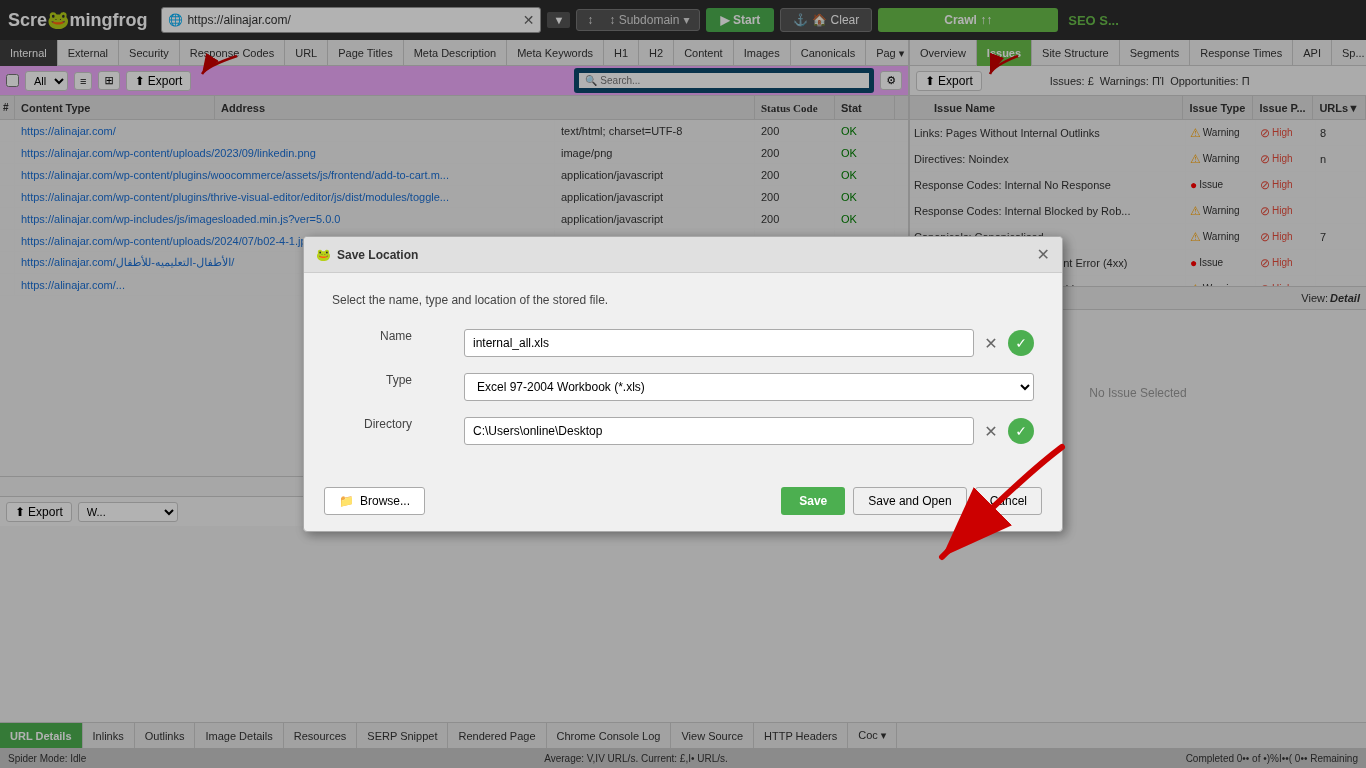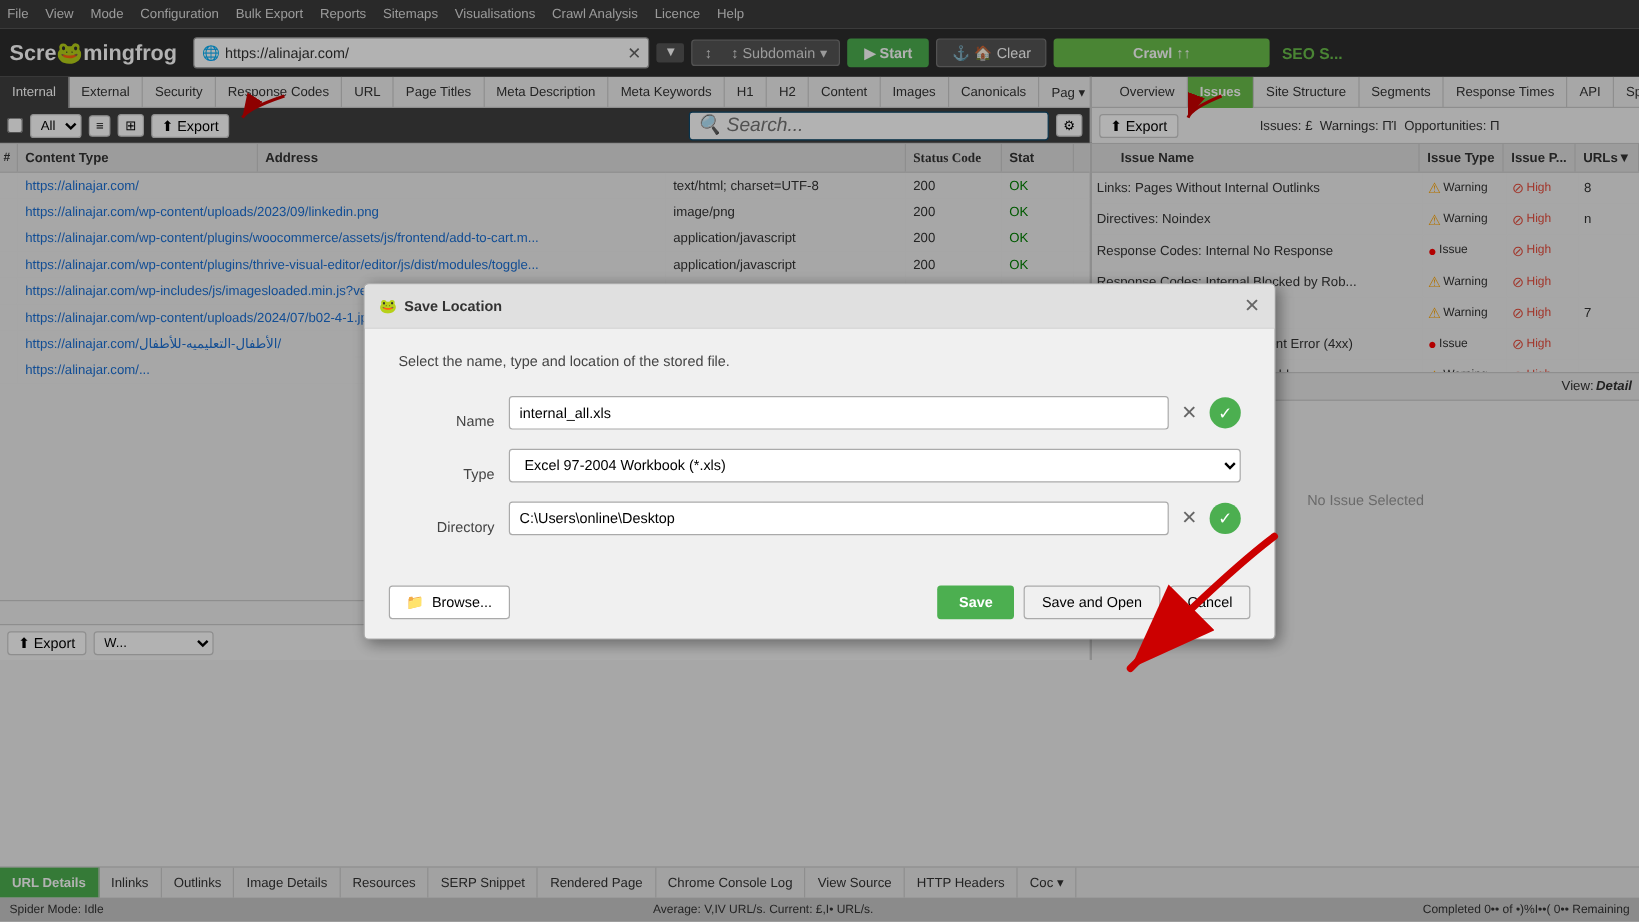--- a/index.html
+++ b/index.html
@@ -161,27 +161,26 @@
       border: 1px solid #ccc;
       border-radius: 3px;
       padding: 2px 8px;
       cursor: pointer;
       font-size: 11px;
       display: flex;
       align-items: center;
       gap: 3px;
     }
     .search-box {
-      border: 1px solid #0c4a6e;
+      border: 5px solid #0c4a6e;
       border-radius: 3px;
       padding: 2px 6px;
-      font-size: 16px;
+      font-size: 10px;
       flex: 1;
       max-width: 300px;
-      font-style: italic;
     }
 
     
     .left-panel {
       flex: 0 0 910px;
       border-right: 2px solid #ccc;
       display: flex;
       flex-direction: column;
     }
 
@@ -382,22 +381,23 @@
     .dialog-body {
       padding: 20px 28px 16px 28px;
     }
     .dialog-subtitle {
       font-size: 12px;
       color: #444;
       margin-bottom: 22px;
     }
     .form-row {
       display: flex;
-      align-items: flex-end;
+      align-items: flex-start;
       margin-bottom: 16px;
+      gap: 40px;
     }
     .form-label {
       width: 80px;
       font-size: 12px;
       color: #444;
       text-align: right;
       margin-right: 12px;
     }
     .form-input-wrap {
       flex: 1;
@@ -494,33 +494,20 @@
       padding: 6px 14px;
       cursor: pointer;
       font-size: 12px;
     }
   </style>
 </head>
 <body>
 
 <div style="position:relative; width:1366px; height:768px; overflow:hidden;">
 
-  <div class="menu-bar">
-    <span>File</span>
-    <span>View</span>
-    <span>Mode</span>
-    <span>Configuration</span>
-    <span>Bulk Export</span>
-    <span>Reports</span>
-    <span>Sitemaps</span>
-    <span>Visualisations</span>
-    <span>Crawl Analysis</span>
-    <span>Licence</span>
-    <span>Help</span>
-  </div>
 
   <div class="toolbar">
     <div class="logo">
       <span class="logo-text">Scre</span>
         <span style="color:#6abf4b;font-size:18px;font-weight:bold;">🐸</span>
         <span class="logo-text">mingfrog</span>
     </div>
     <div class="url-bar">
       <span style="color:#555;font-size:12px;">🌐</span>
       <span class="url-text">https://alinajar.com/</span>
@@ -553,34 +540,34 @@
       <div class="tab-item">Meta Description</div>
       <div class="tab-item">Meta Keywords</div>
       <div class="tab-item">H1</div>
       <div class="tab-item">H2</div>
       <div class="tab-item">Content</div>
       <div class="tab-item">Images</div>
       <div class="tab-item">Canonicals</div>
       <div class="tab-item">Pag ▾</div>
     </div>
 
-    <div style="flex:1; display:flex; height:26px; overflow:hidden;padding-left:13px;">
+    <div style="flex:1; display:flex; height:26px; overflow:hidden;">
       <div class="tab-item-right">Overview</div>
       <div class="tab-item-right active">Issues</div>
       <div class="tab-item-right">Site Structure</div>
       <div class="tab-item-right">Segments</div>
       <div class="tab-item-right">Response Times</div>
       <div class="tab-item-right">API</div>
       <div class="tab-item-right">Sp...</div>
     </div>
   </div>
 
   <div style="display:flex; height:30px; border-bottom:1px solid #ccc;">
 
-    <div style="flex:0 0 910px; display:flex; align-items:center; background:#404040; padding:0 6px; gap:6px; border-right:2px solid #ccc;">
+    <div style="flex:0 0 910px; display:flex; align-items:center; background:#f0abfc; padding:0 6px; gap:6px; border-right:2px solid #ccc;">
       <input type="checkbox" style="margin: 0px;">
       <select class="filter-select">
         <option>All</option>
       </select>
       <button class="icon-btn">≡</button>
       <button class="icon-btn">⊞</button>
       <button class="export-btn">
         <span>⬆</span>
         <span>Export</span>
       </button>

